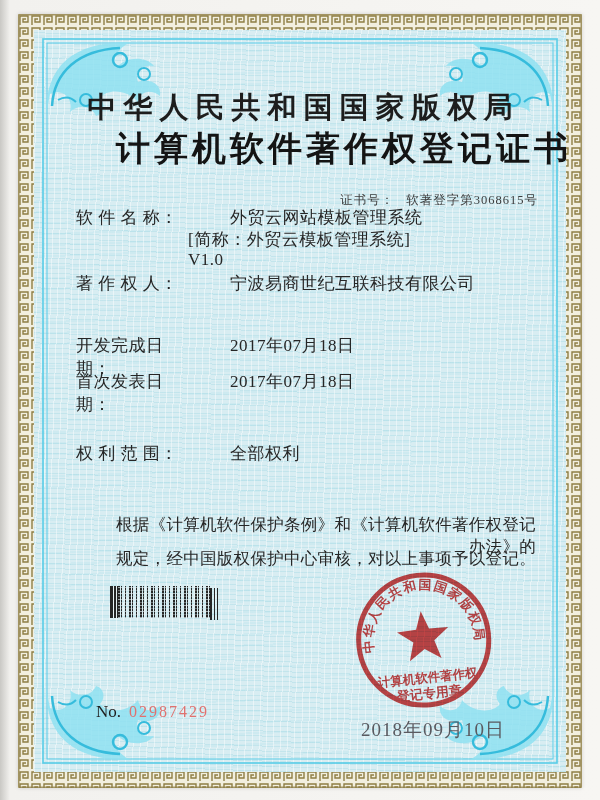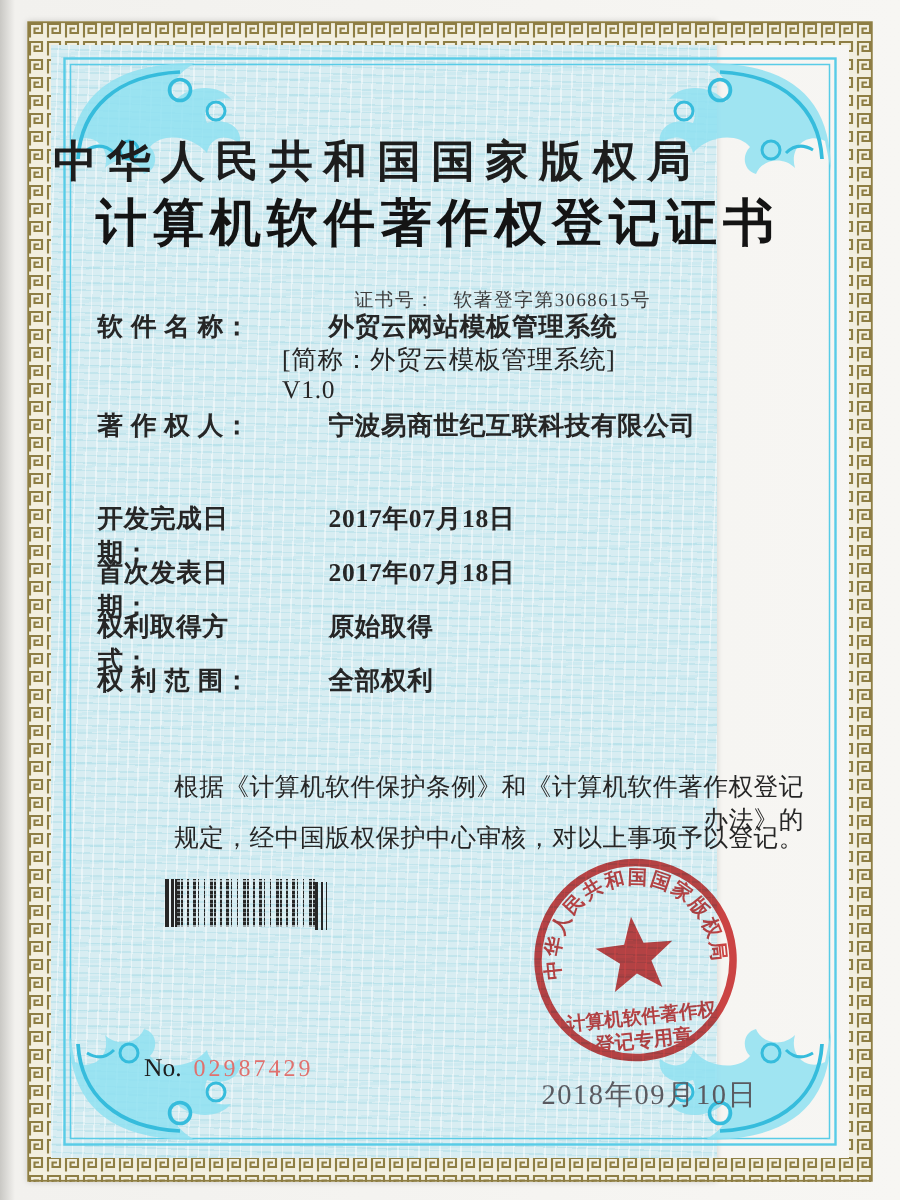--- a/index.html
+++ b/index.html
@@ -2,42 +2,42 @@
 <html><head>
 <meta charset="utf-8">
 <style>
   html,body{margin:0;padding:0;}
   body{
     width:600px;height:800px;position:relative;overflow:hidden;
     background:linear-gradient(90deg,#c9c8c4 0,#f2f1ee 10px,#f7f6f3 100%);
     font-family:"Liberation Serif","DejaVu Serif",serif;
   }
   .cert{
-    position:absolute;left:18px;top:14px;width:460px;height:774px;
+    position:absolute;left:18px;top:14px;width:564px;height:774px;
     background-color:#d8edf2;
     background-image:
       repeating-linear-gradient(92deg, rgba(255,255,255,0.45) 0 1px, rgba(255,255,255,0) 1px 7px),
       repeating-linear-gradient(2deg, rgba(118,200,216,0.22) 0 1px, rgba(118,200,216,0) 1px 5px),
       repeating-linear-gradient(178deg, rgba(160,220,232,0.18) 0 2px, rgba(160,220,232,0) 2px 11px);
     box-shadow:0 0 4px rgba(0,0,0,.15);
   }
   .frame{position:absolute;left:0;top:0;pointer-events:none;}
   .authority{
     position:absolute;left:0;top:74px;width:100%;text-align:center;
     font-size:29px;font-weight:bold;color:#1d1d1d;letter-spacing:7px;text-indent:7px;
   }
   .cert-title{
     position:absolute;left:0;top:112px;width:100%;text-align:center;
     font-size:34px;font-weight:bold;color:#141414;letter-spacing:4px;text-indent:4px;padding-left:42px;
   }
   .cert-no{
     position:absolute;top:162px;right:44px;font-size:12.5px;color:#3c3c3c;letter-spacing:1px;margin-top:16px;
   }
   .cert-no .lbl{margin-right:12px;}
-  .row{position:absolute;left:47px;font-size:17px;color:#262626;display:flex;font-weight:bold;}
+  .row{position:absolute;left:58px;font-size:17px;color:#262626;display:flex;}
   .row .label{width:112px;flex:0 0 112px;letter-spacing:.5px;}
   .row .value{letter-spacing:.5px;margin-left:42px;}
   .subline{position:absolute;left:170px;font-size:17px;color:#262626;letter-spacing:.5px;}
   .statement{
     position:absolute;left:50px;width:468px;font-size:16.5px;color:#262626;letter-spacing:.3px;text-align:right;
   }
   .barcode{
     position:absolute;left:100px;top:572px;width:92px;height:32px;
     background-image:
       repeating-linear-gradient(0deg, rgba(224,238,242,.65) 0 1px, rgba(0,0,0,0) 1px 3px, rgba(224,238,242,.35) 3px 4px, rgba(0,0,0,0) 4px 6px),
@@ -111,24 +111,20 @@
   <div class="row" style="top:320px">
     <span class="label">开发完成日期：</span>
     <span class="value">2017年07月18日</span>
   </div>
 
   <div class="row" style="top:356px">
     <span class="label">首次发表日期：</span>
     <span class="value">2017年07月18日</span>
   </div>
 
-  <div class="row" style="top:392px">
-    <span class="label">权利取得方式：</span>
-    <span class="value">原始取得</span>
-  </div>
 
   <div class="row" style="top:428px">
     <span class="label">权 利 范 围：</span>
     <span class="value">全部权利</span>
   </div>
 
 
   <div class="statement" style="top:500px;text-indent:2em">根据《计算机软件保护条例》和《计算机软件著作权登记办法》的</div>
   <div class="statement" style="top:534px">规定，经中国版权保护中心审核，对以上事项予以登记。</div>
 

